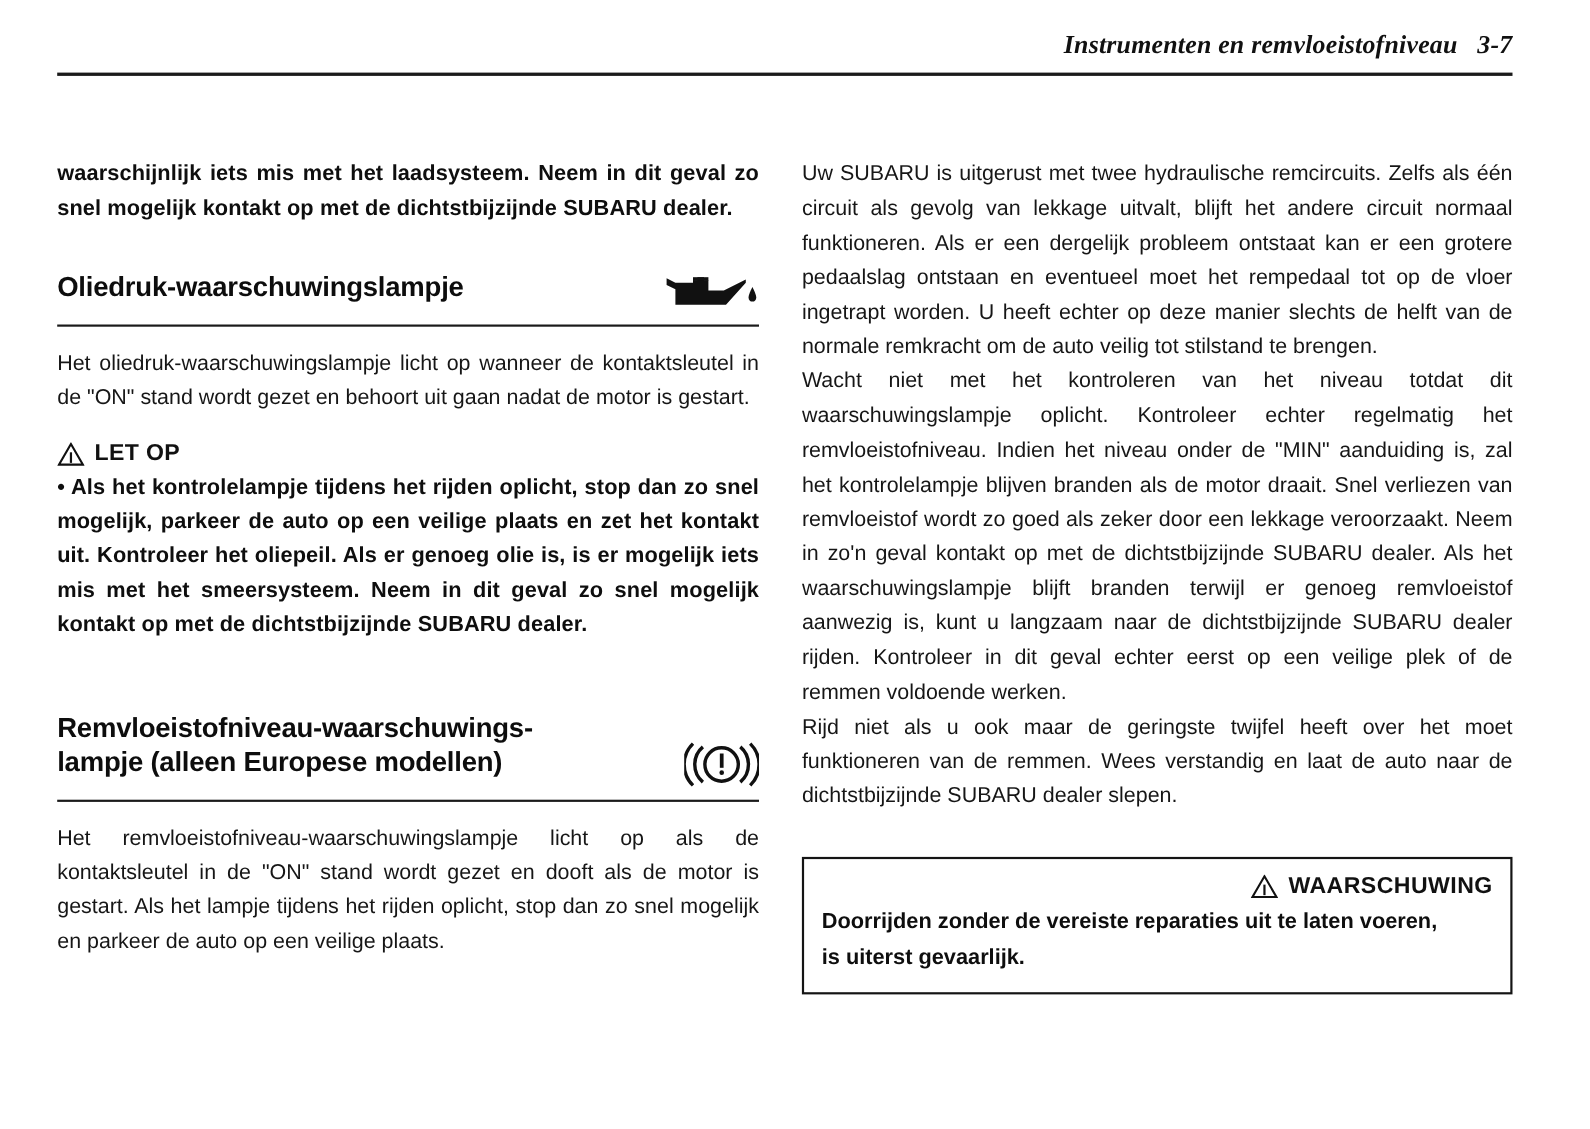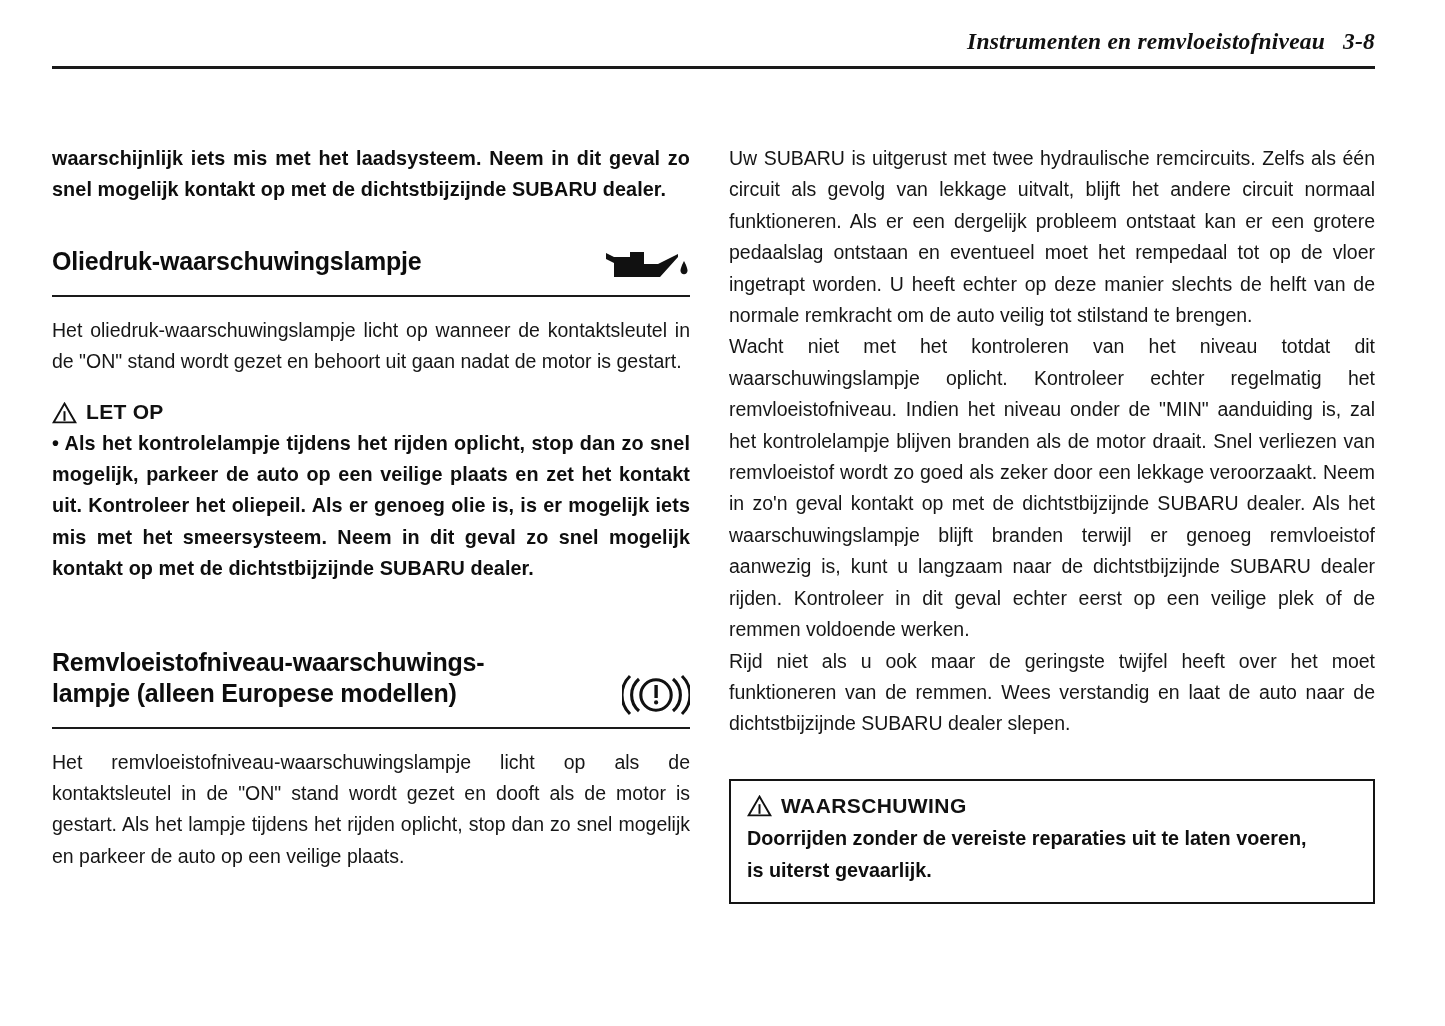--- a/index.html
+++ b/index.html
@@ -138,20 +138,21 @@
     width: 646px;
     box-sizing: border-box;
     border: 2.5px solid #141414;
     padding: 13px 16px 16px 16px;
   }
   .warning-head {
     display: flex;
     align-items: center;
     gap: 9px;
     margin-bottom: 5px;
+    justify-content: flex-end;
   }
   .warning-label {
     font-size: 21px;
     font-weight: bold;
     letter-spacing: 0.4px;
     color: #111;
   }
   .warning-body {
     margin: 0;
     font-size: 19.8px;
@@ -162,21 +163,21 @@
 
   .nowrap { white-space: nowrap; }
 </style>
 </head>
 <body>
 
 <div class="page">
 
   <div class="header">
     <div class="header-title">
-      <span>Instrumenten en remvloeistofniveau</span><span class="header-page">3-8</span>
+      <span>Instrumenten en remvloeistofniveau</span><span class="header-page">3-7</span>
     </div>
     <div class="header-rule"></div>
   </div>
 
   <div class="col col-left">
 
     <p class="bold-text">waarschijnlijk iets mis met het laadsysteem. Neem in dit geval zo snel mogelijk kontakt op met de dichtstbijzijnde SUBARU dealer.</p>
 
     <div class="gap-lg"></div>
 

